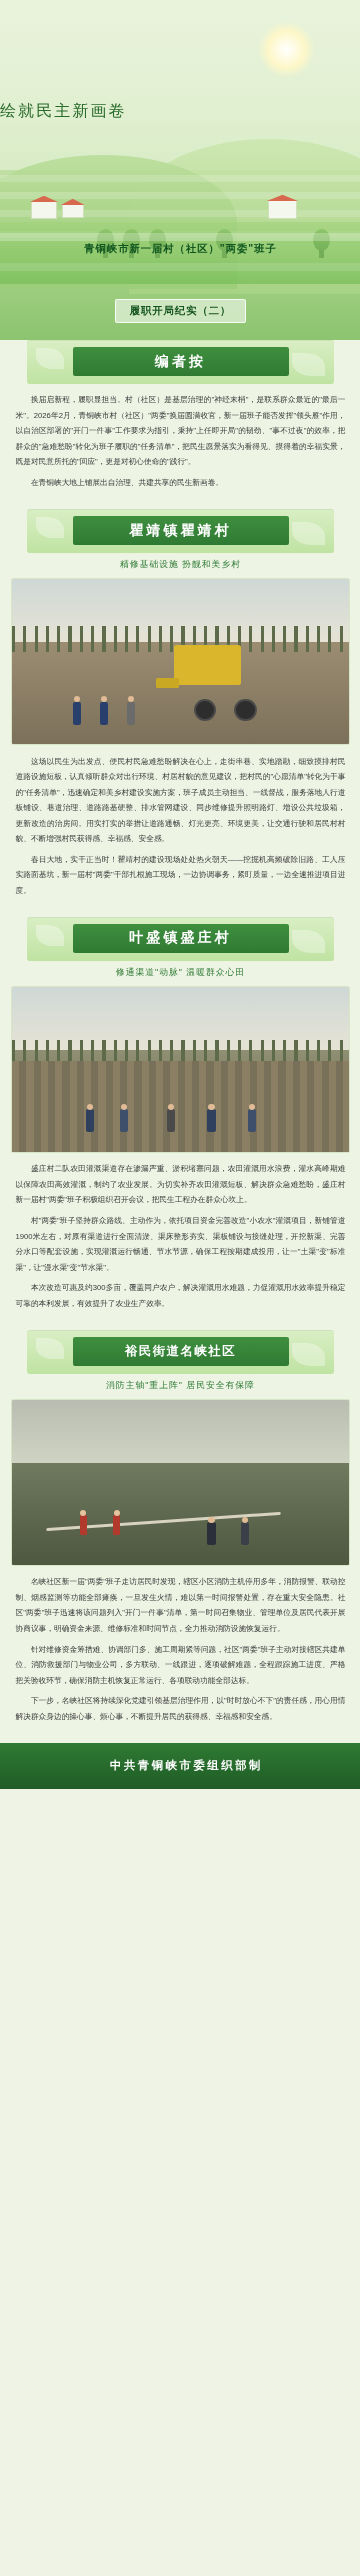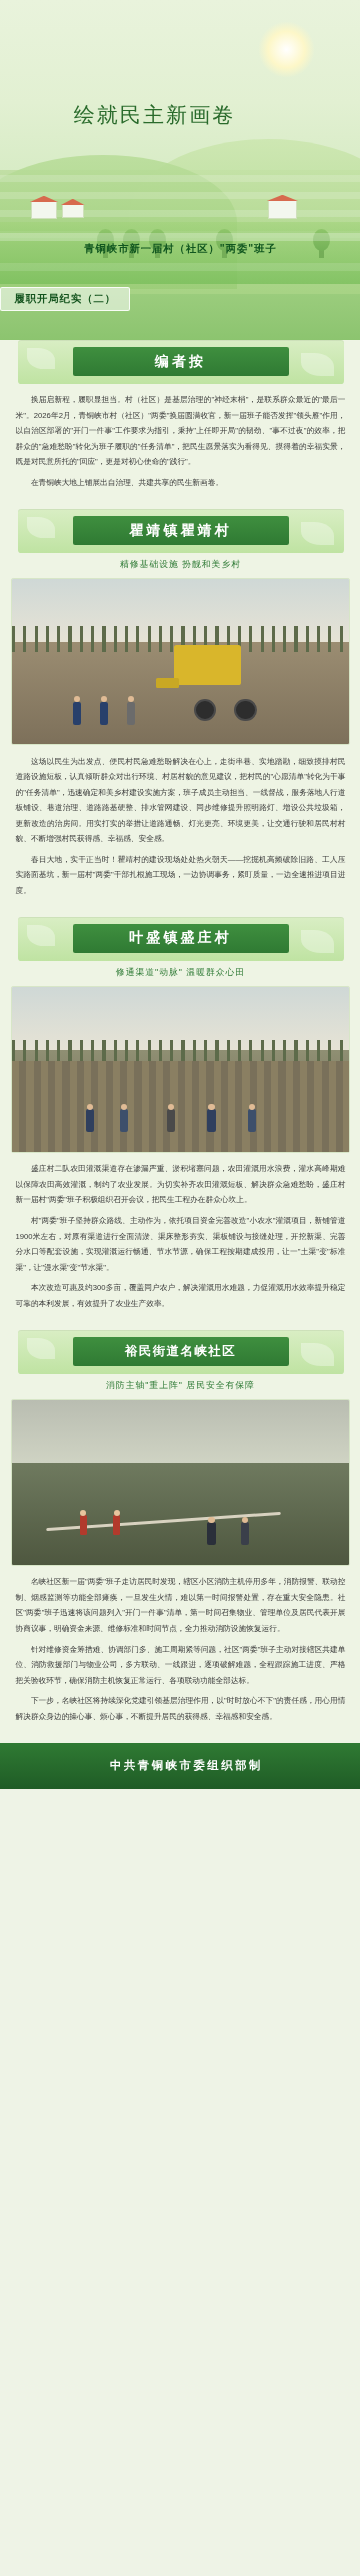--- a/index.html
+++ b/index.html
@@ -18,42 +18,42 @@
   .hero .band{position:absolute;left:0;top:222px;width:361px;height:62px;
              background:linear-gradient(180deg,rgba(160,210,120,.55),rgba(120,190,90,.75));}
   .hero .stripe{position:absolute;left:0;width:361px;height:8.2px;background:rgba(255,255,255,.25);}
   .hero .sun{position:absolute;right:46px;top:20.6px;width:57px;height:57px;border-radius:50%;
              background:radial-gradient(circle at 50% 50%, #ffffff 0%, #fdf7c8 45%, rgba(253,247,200,0) 70%);}
   .hero-title{position:absolute;left:0;top:9.3px;width:361px;text-align:center;}
   .hero-title .l1{font-family:"DejaVu Serif","Liberation Serif",serif;font-weight:bold;color:#1d4f1f;
         font-size:41px;letter-spacing:3.1px;line-height:1.0;text-shadow:1px 1.5px 0 rgba(255,255,255,.55);}
   .hero-title .l2{font-family:"DejaVu Serif","Liberation Serif",serif;font-weight:bold;color:#1d4f1f;
         font-size:41px;letter-spacing:3.1px;line-height:1.05;text-shadow:1px 1.5px 0 rgba(255,255,255,.55);}
-  .hero-sub{position:absolute;left:0;top:101px;width:309px;text-align:center;
-        font-family:"DejaVu Serif","Liberation Serif",serif;font-size:21px;color:#2a6b2c;letter-spacing:2.1px;}
+  .hero-sub{position:absolute;left:0;top:101px;width:309px;text-align:left;
+        font-family:"DejaVu Serif","Liberation Serif",serif;font-size:16px;color:#2a6b2c;letter-spacing:2.1px;}
   .hero-line{position:absolute;left:0;top:242px;width:361px;text-align:center;
         font-size:10.3px;color:#10561f;letter-spacing:1px;font-weight:bold;}
-  .hero-line2{position:absolute;left:0;top:287px;width:361px;text-align:left;}
+  .hero-line2{position:absolute;left:0;top:299px;width:361px;text-align:center;}
   .hero-line2 .plate{display:inline-block;background:rgba(255,255,255,.55);border:0.5px solid rgba(255,255,255,.85);
         padding:4.1px 13.4px;border-radius:2.1px;font-size:10.3px;color:#14541e;letter-spacing:1px;font-weight:bold;}
   .farm{position:absolute;left:0;top:170px;width:361px;height:88px;}
   .farm .row{position:absolute;left:0;width:361px;height:7.2px;background:rgba(255,255,255,.18);}
   .tree{position:absolute;bottom:0;width:5.2px;background:#4e7f3b;}
   .tree i{position:absolute;left:-5.7px;bottom:7.2px;width:16.5px;height:21.6px;border-radius:50%;
         background:linear-gradient(180deg,#7fb85e,#4c8b3a);display:block;}
   .house{position:absolute;background:#f3f7ee;border:0.5px solid #cfe0bb;}
   .house:before{content:"";position:absolute;left:-2.1px;top:-6.2px;width:calc(100% + 4.1px);height:6.2px;
         background:#d76a4e;clip-path:polygon(0 100%,50% 0,100% 100%);}
 
   
   .section{padding:0 0 13.4px 0;}
   .head-wrap{position:relative;margin:0 11.3px;}
-  .head{position:relative;margin:0 auto;width:326px;height:44px;
+  .head{position:relative;margin:0 auto;width:269px;height:44px;
         background:linear-gradient(180deg,#d9eec4 0%,#bfe3a2 100%);
-        border-radius:3.1px;box-shadow:0 1px 0 rgba(0,0,0,.05) inset;overflow:hidden;}
+        border-radius:3.1px;box-shadow:0 1px 0 rgba(0,0,0,.05) inset;overflow:hidden;padding-left:38px;}
   .head .leaf{position:absolute;border-radius:0 60% 0 60%;background:rgba(255,255,255,.35);}
   .head .bar{position:absolute;left:50%;transform:translateX(-50%);top:7.2px;width:216px;height:29px;
         background:linear-gradient(180deg,#3f8f3f,#2f7a33);border-radius:2.1px;display:flex;align-items:center;justify-content:center;}
   .head .bar span{color:#fff;font-size:14px;letter-spacing:3.1px;font-weight:bold;
         font-family:"DejaVu Serif","Liberation Serif",serif;}
   .head .bar.small span{font-size:12.4px;letter-spacing:1.5px;}
   .sub-title{margin:6.2px 11.3px 0;text-align:center;font-size:8.8px;color:#2e7a35;letter-spacing:1px;}
   .photo{margin:7.2px 11.3px 0;height:155px;border-radius:2.1px;position:relative;overflow:hidden;border:0.5px solid #d7e6c7;}
   .photo.tall{height:165px;}
   .ph-sky{position:absolute;left:0;top:0;width:100%;height:38%;background:linear-gradient(180deg,#cfd8d6,#e6e3d5);}

